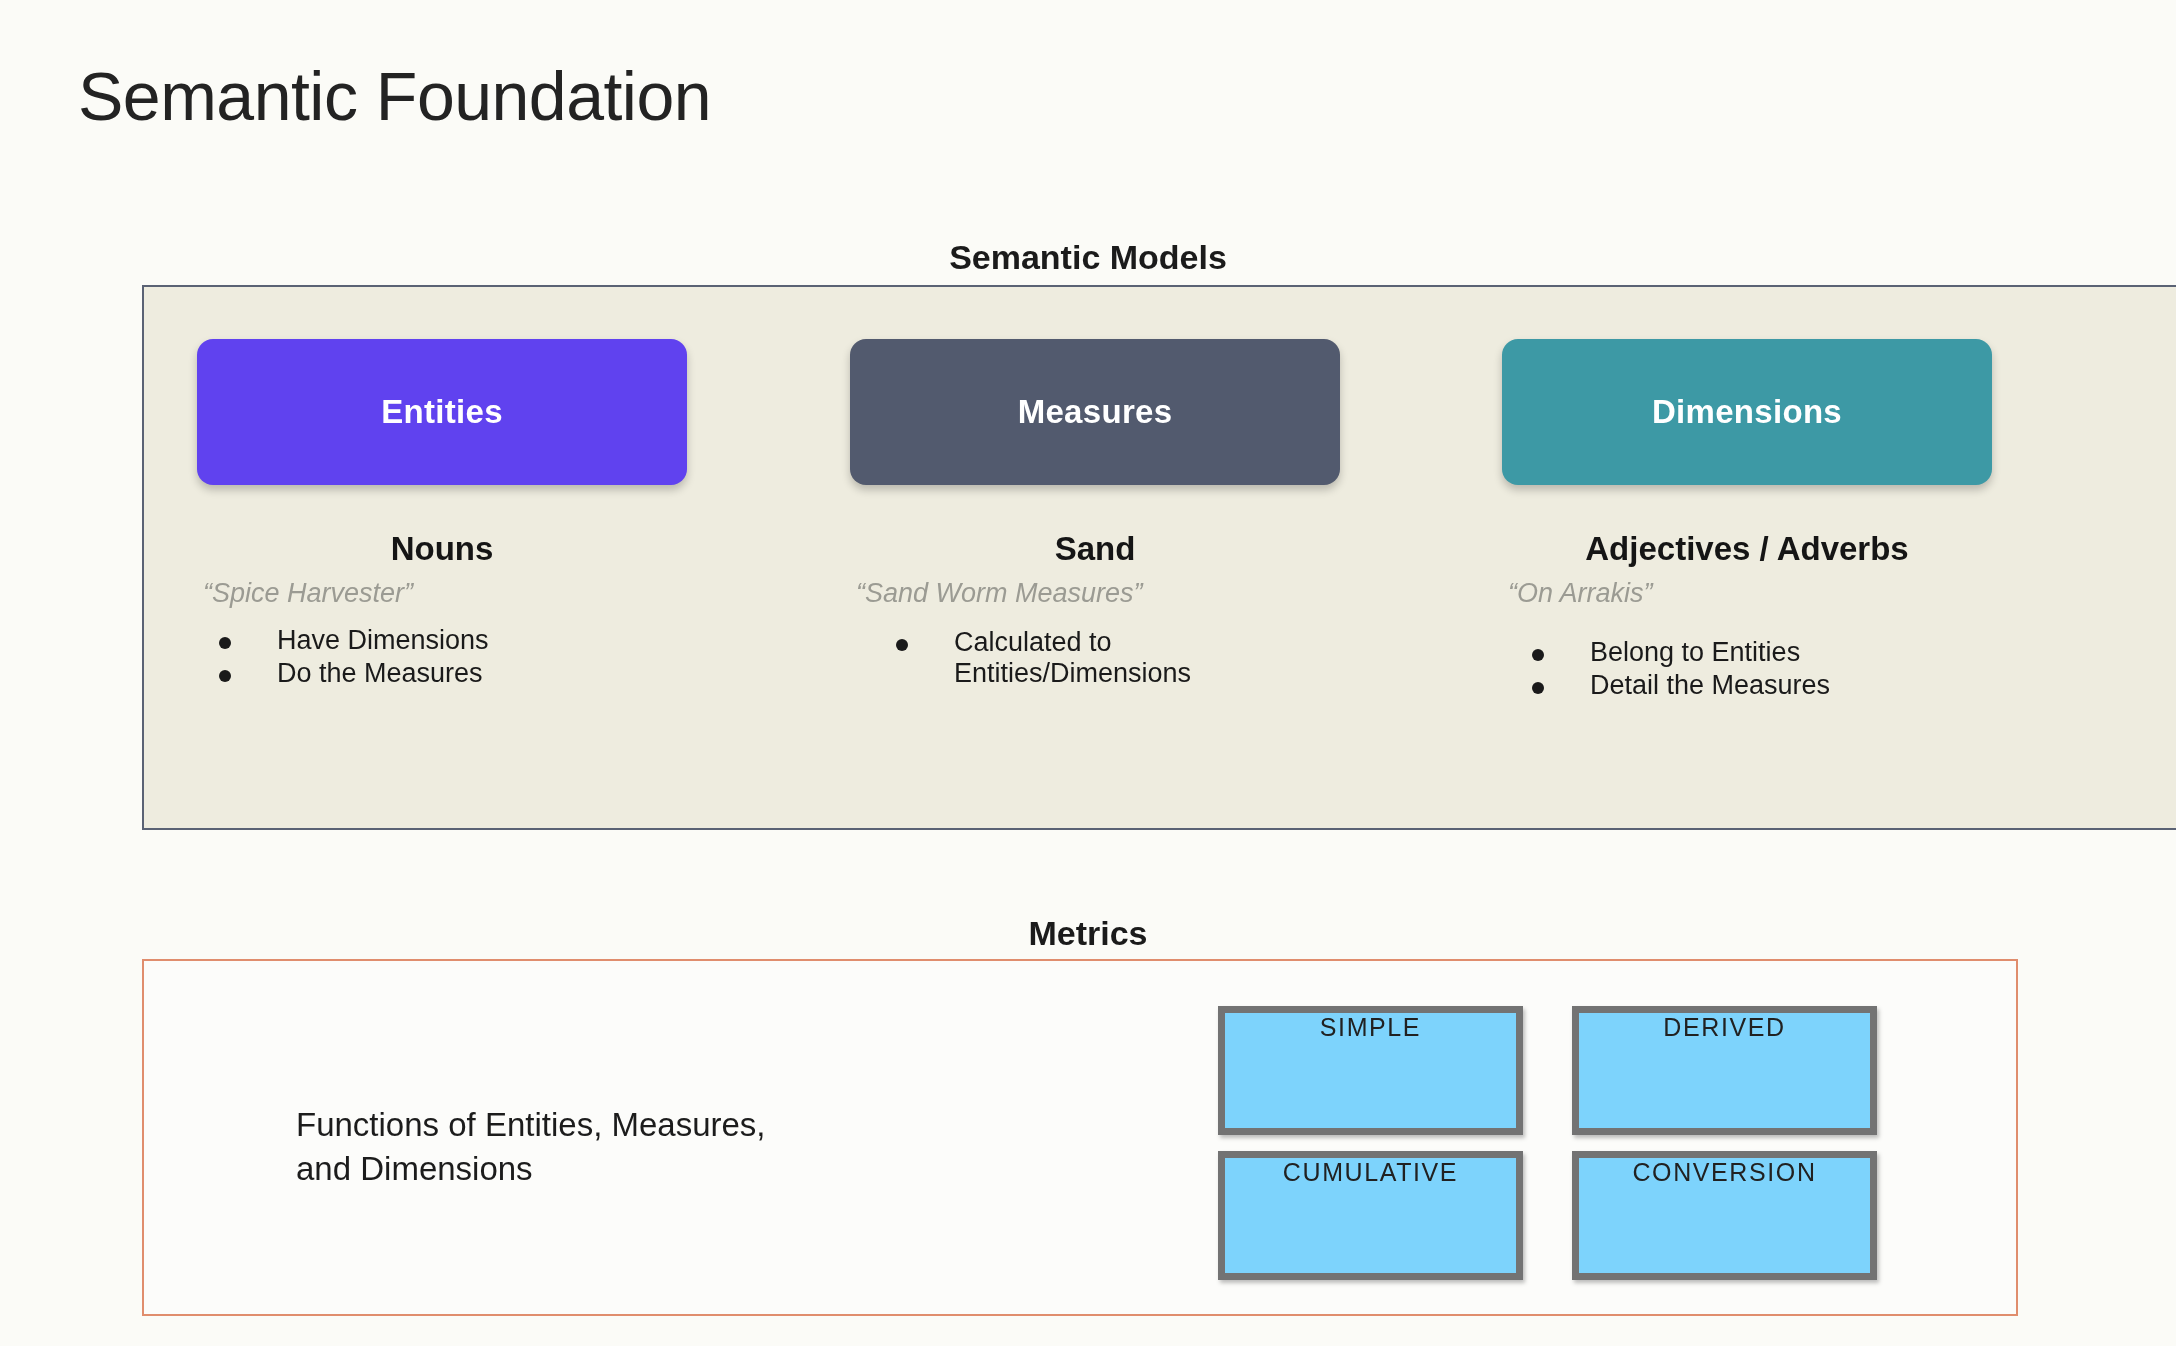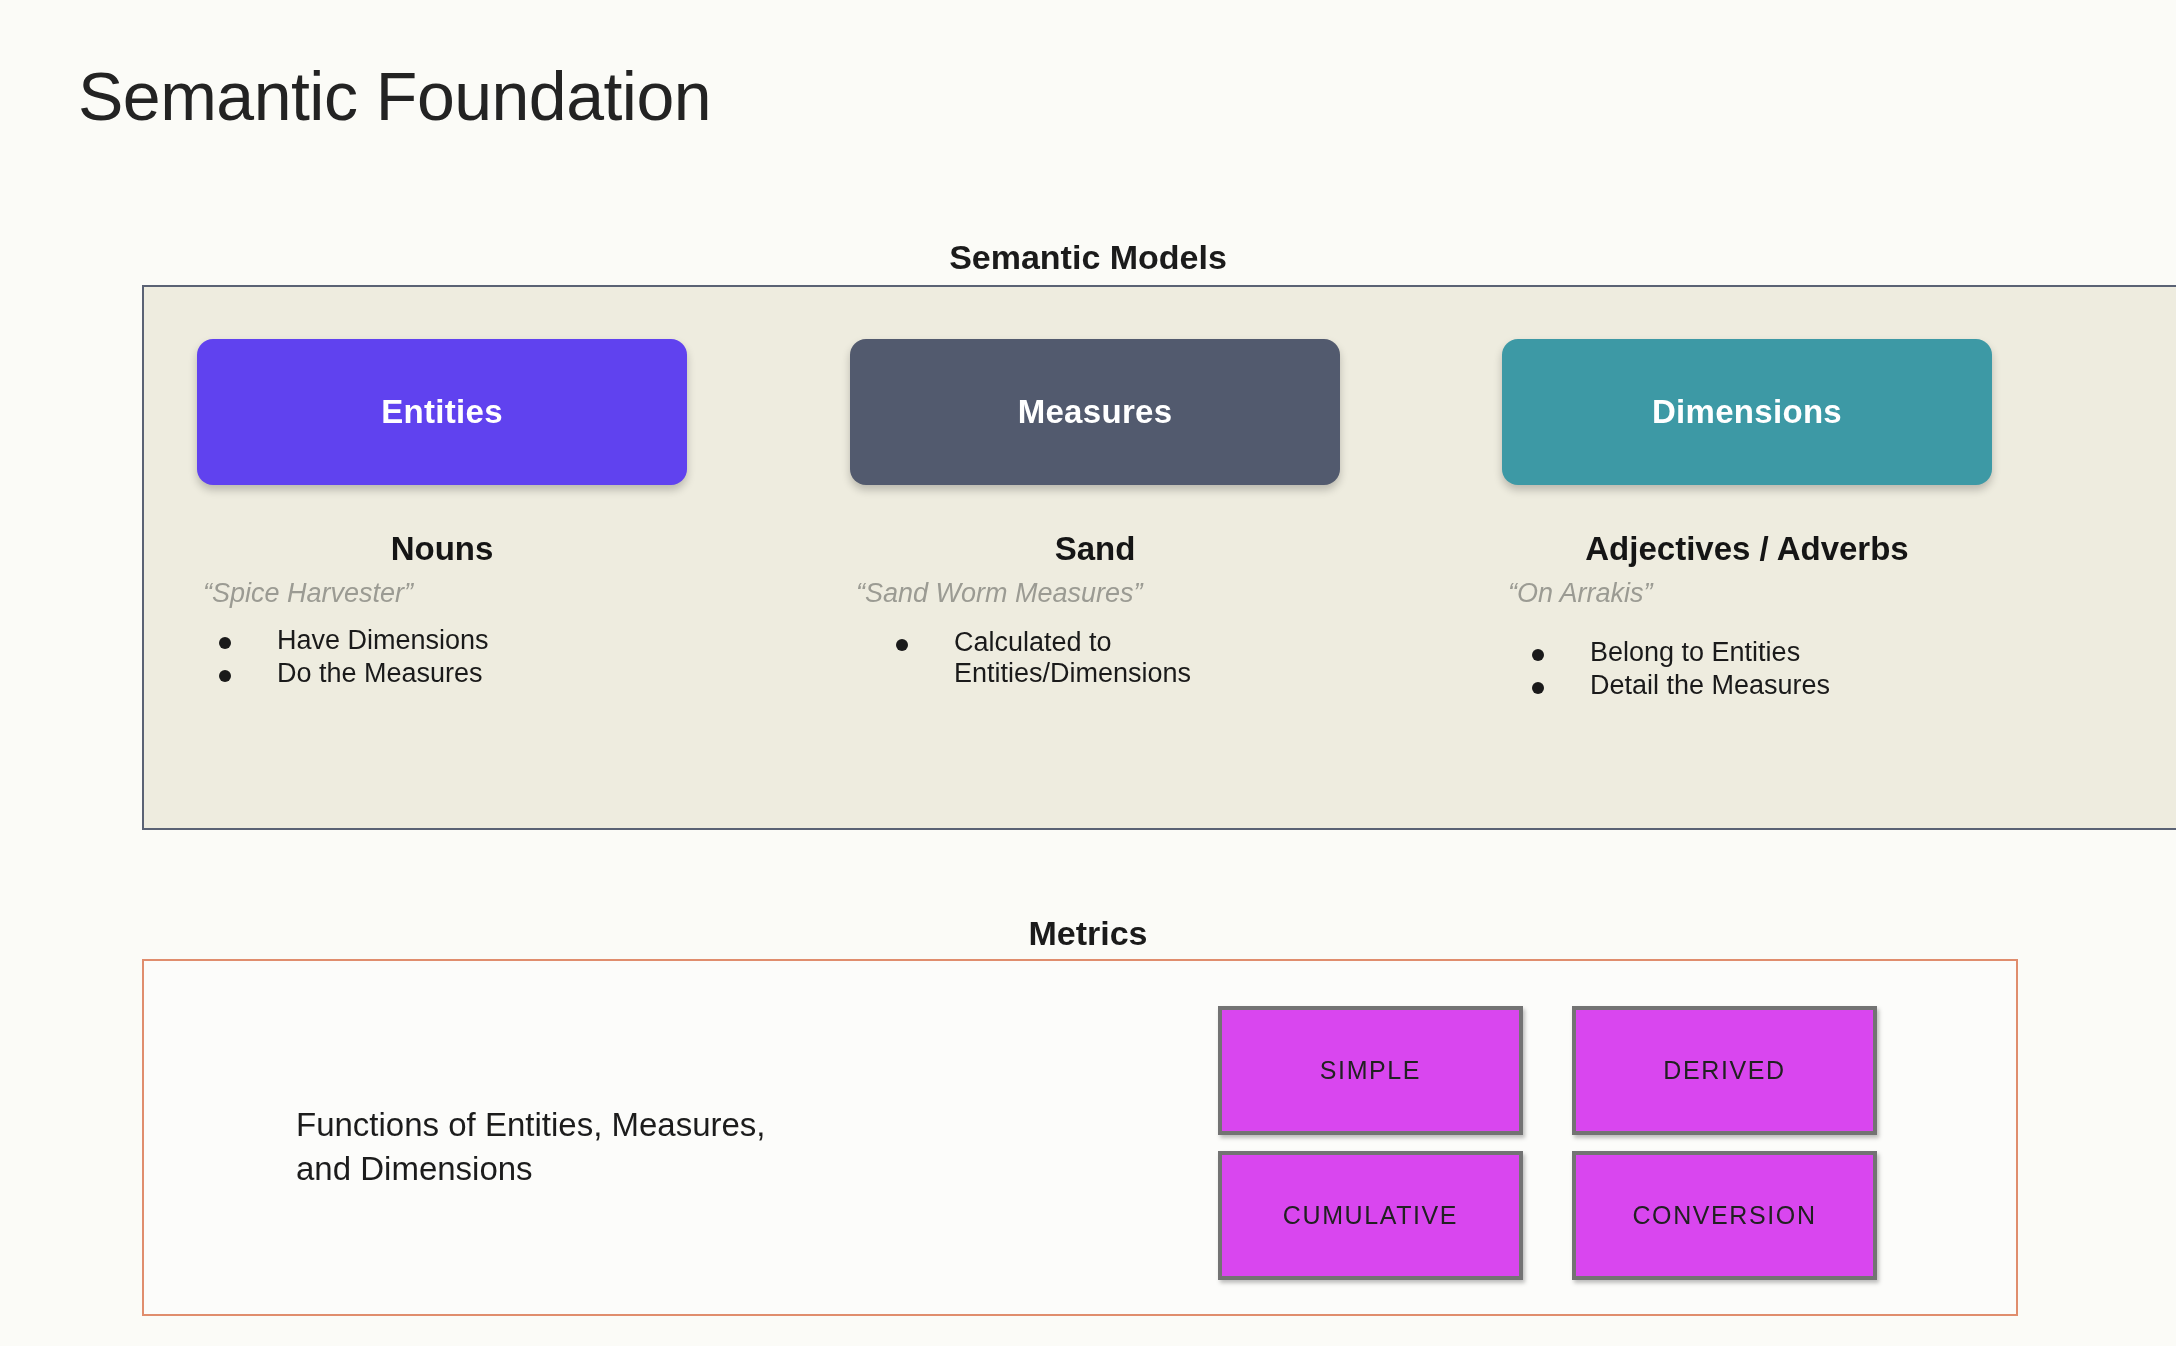--- a/index.html
+++ b/index.html
@@ -178,24 +178,23 @@
     position: absolute;
     left: 1074px;
     top: 45px;
     display: grid;
     grid-template-columns: 305px 305px;
     grid-template-rows: 129px 129px;
     column-gap: 49px;
     row-gap: 16px;
   }
   .metric-type-box {
-    background: #d946ef;
-    border: 4px solid #737373;
+    background: #7dd3fc;
+    border: 7px solid #737373;
     display: flex;
-    align-items: center;
     justify-content: center;
     box-shadow: 2px 3px 4px rgba(0,0,0,0.25);
     box-sizing: border-box;
   }
   .metric-type-label {
     font-size: 25px;
     font-weight: 400;
     color: #212121;
     letter-spacing: 1.6px;
   }

